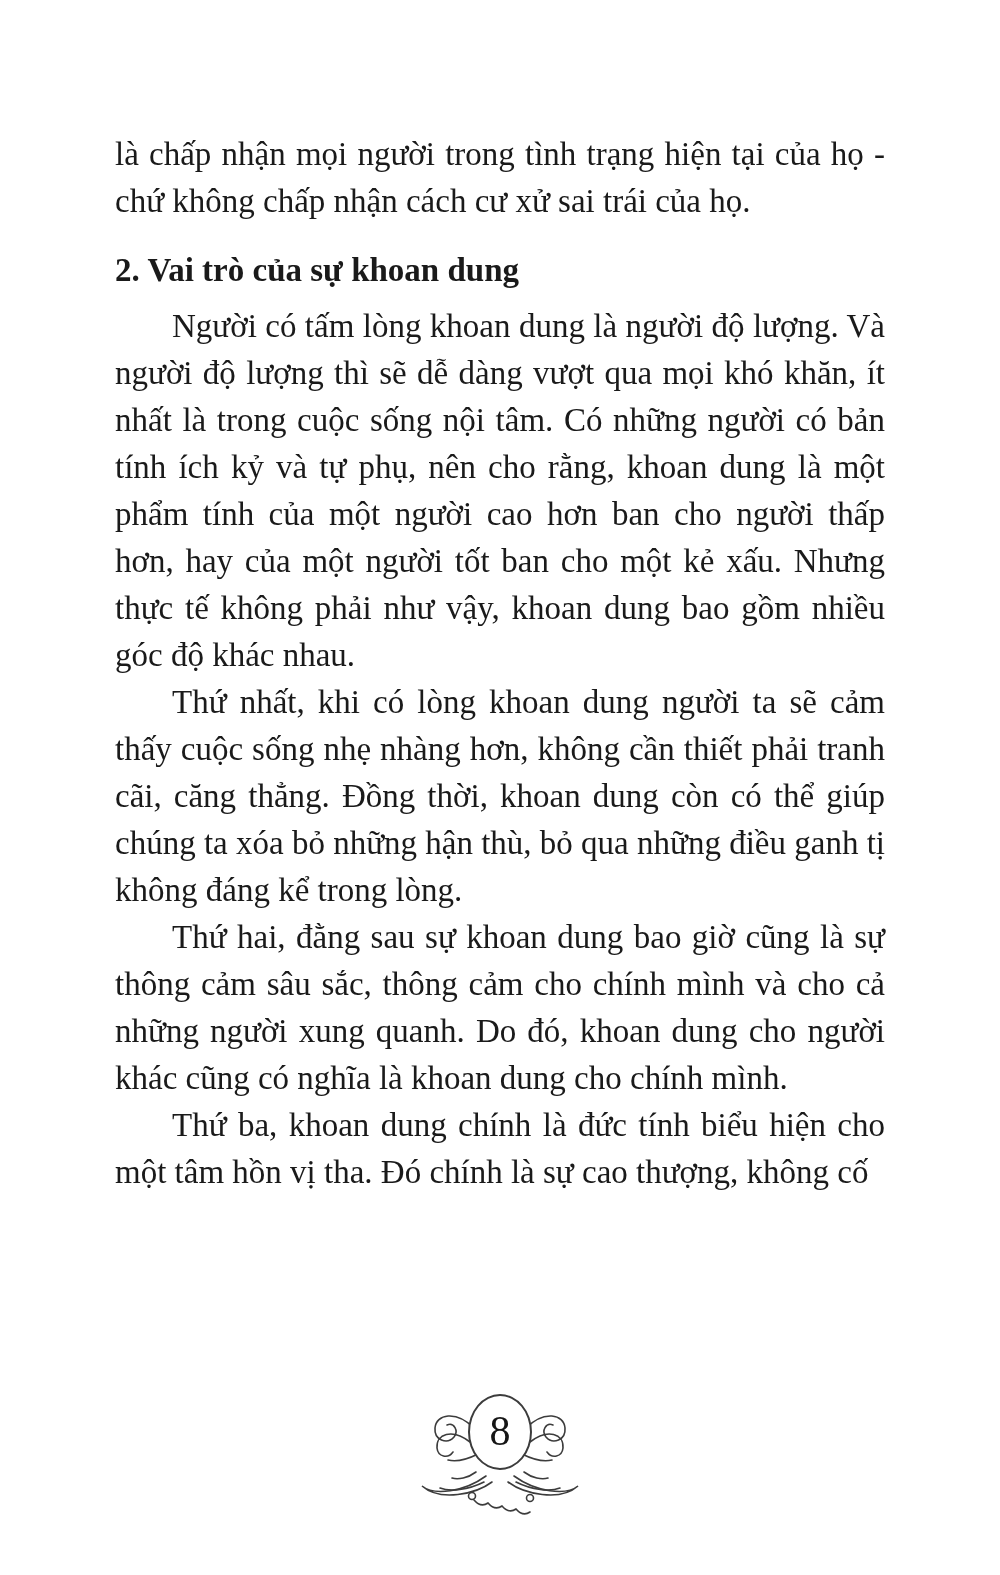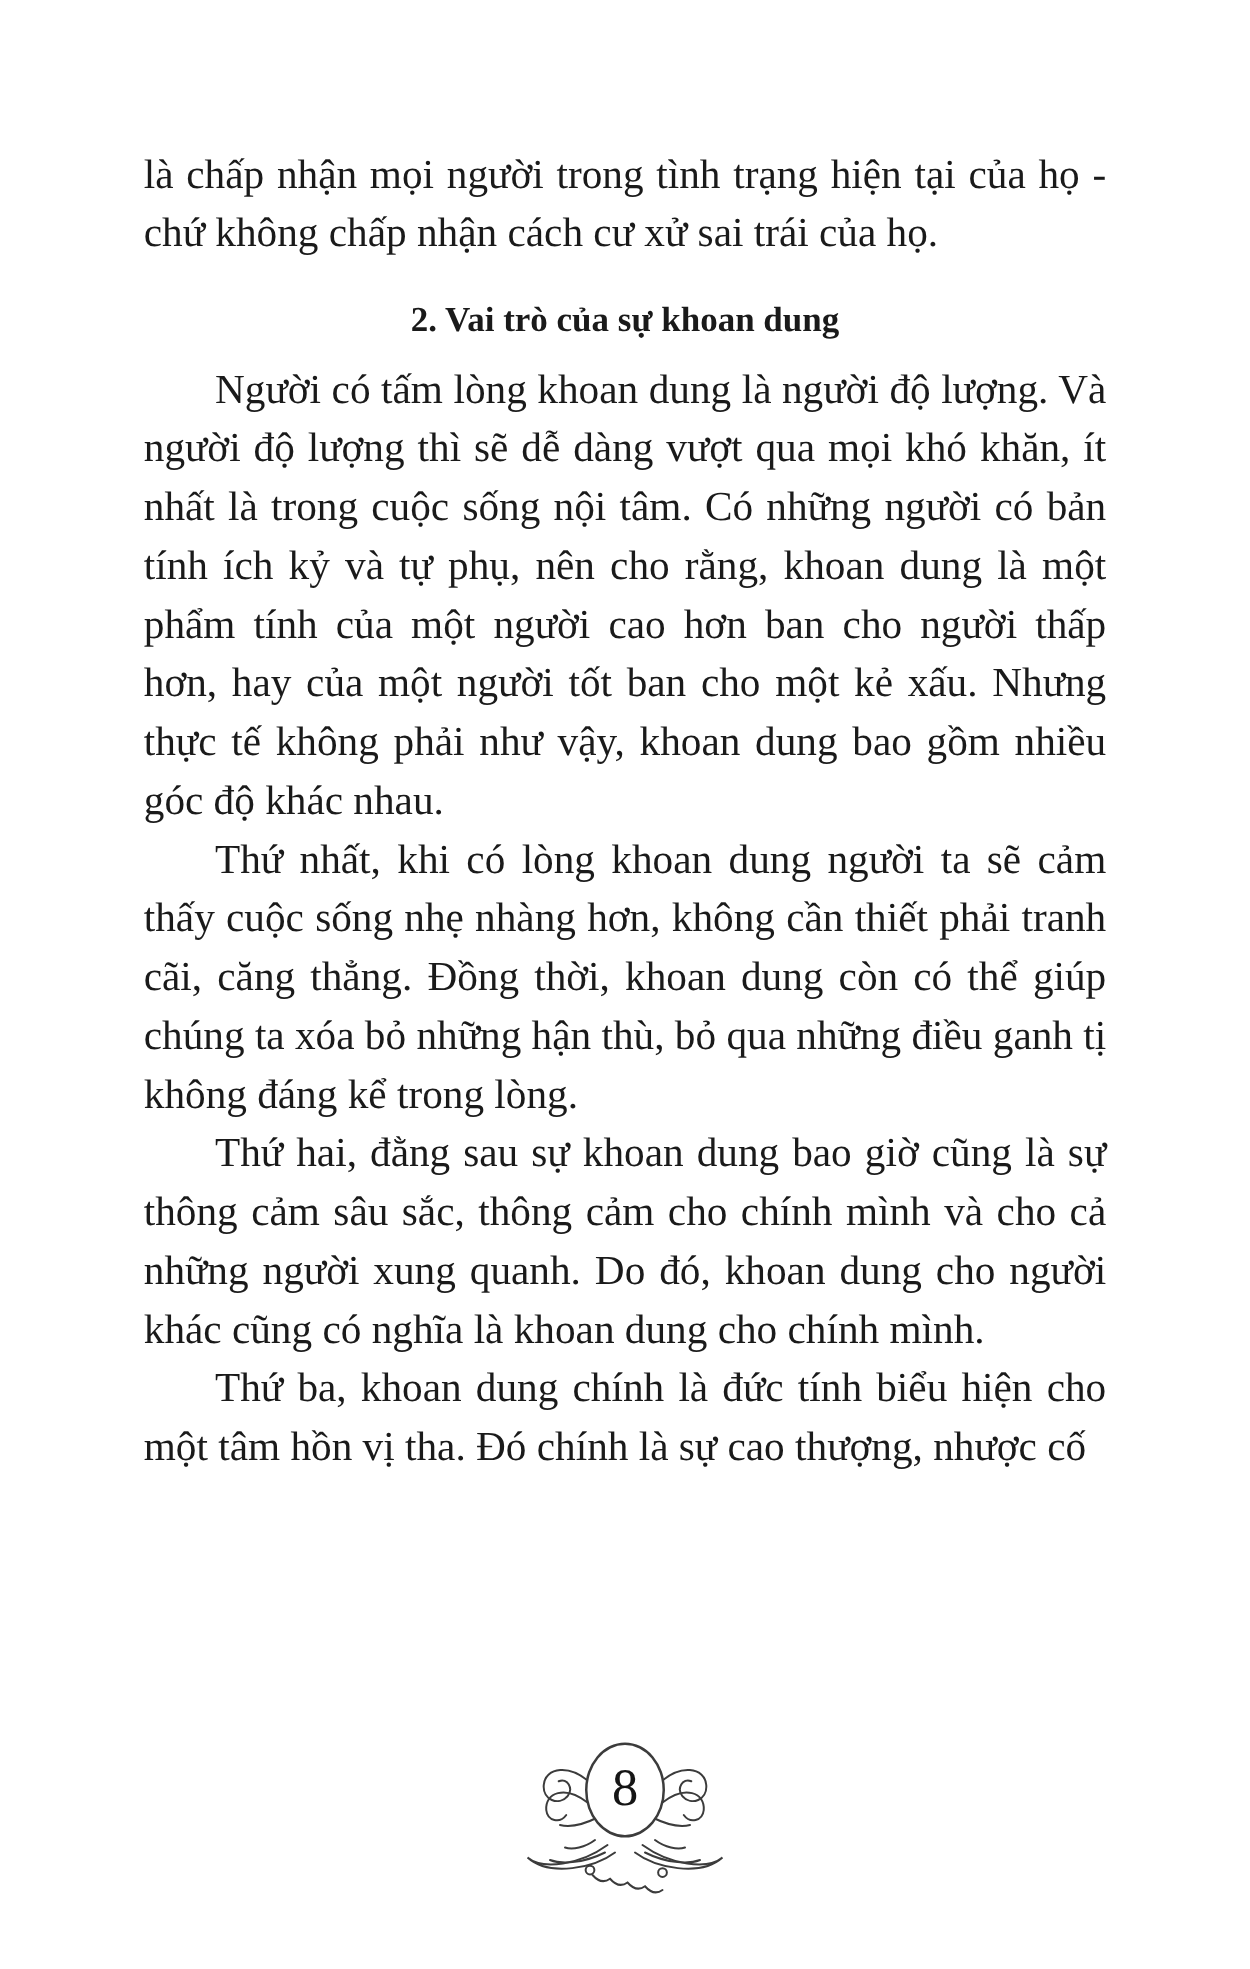--- a/index.html
+++ b/index.html
@@ -12,38 +12,38 @@
     width: 1000px;
     height: 1575px;
     background: #ffffff;
     overflow: hidden;
     font-family: "Liberation Serif", "DejaVu Serif", serif;
     color: #1a1a1a;
   }
   .text-block {
     position: absolute;
     left: 115px;
-    top: 117px;
+    top: 131px;
     width: 770px;
     font-size: 33px;
     line-height: 47px;
     text-align: justify;
     text-justify: inter-word;
   }
   .para {
     margin: 0;
     text-indent: 57px;
   }
   .para.no-indent {
     text-indent: 0;
   }
   .heading {
-    font-size: 28px;
+    font-size: 33px;
     font-weight: bold;
-    text-align: center;
+    text-align: left;
     text-indent: 0;
     margin: 22px 0 9px 0;
     line-height: 47px;
   }
   .footer {
     position: absolute;
     left: 0;
     top: 1388px;
     width: 1000px;
     display: flex;
@@ -86,21 +86,21 @@
 <div class="page">
 
   <div class="text-block">
     <p class="para no-indent">là chấp nhận mọi người trong tình trạng hiện tại của họ - chứ không chấp nhận cách cư xử sai trái của họ.</p>
 
     <h2 class="heading">2. Vai trò của sự khoan dung</h2>
 
     <p class="para">Người có tấm lòng khoan dung là người độ lượng. Và người độ lượng thì sẽ dễ dàng vượt qua mọi khó khăn, ít nhất là trong cuộc sống nội tâm. Có những người có bản tính ích kỷ và tự phụ, nên cho rằng, khoan dung là một phẩm tính của một người cao hơn ban cho người thấp hơn, hay của một người tốt ban cho một kẻ xấu. Nhưng thực tế không phải như vậy, khoan dung bao gồm nhiều góc độ khác nhau.</p>
     <p class="para">Thứ nhất, khi có lòng khoan dung người ta sẽ cảm thấy cuộc sống nhẹ nhàng hơn, không cần thiết phải tranh cãi, căng thẳng. Đồng thời, khoan dung còn có thể giúp chúng ta xóa bỏ những hận thù, bỏ qua những điều ganh tị không đáng kể trong lòng.</p>
     <p class="para">Thứ hai, đằng sau sự khoan dung bao giờ cũng là sự thông cảm sâu sắc, thông cảm cho chính mình và cho cả những người xung quanh. Do đó, khoan dung cho người khác cũng có nghĩa là khoan dung cho chính mình.</p>
-    <p class="para">Thứ ba, khoan dung chính là đức tính biểu hiện cho một tâm hồn vị tha. Đó chính là sự cao thượng, nhược cố</p>
+    <p class="para">Thứ ba, khoan dung chính là đức tính biểu hiện cho một tâm hồn vị tha. Đó chính là sự cao thượng, không cố</p>
   </div>
 
   <div class="footer">
     <div class="ornament-wrap">
       <svg class="ornament-svg" width="220" height="130" viewBox="0 0 220 130" fill="none" stroke="#3c3c3c" stroke-width="1.6" stroke-linecap="round">
 
         <path d="M84,40 C66,22 46,26 45,40 C44,52 57,57 64,49 C69,43 64,34 57,37"></path>
         <path d="M80,54 C62,40 46,46 47,60 C48,69 58,71 63,64"></path>
         <path d="M88,66 C76,72 66,74 58,72"></path>
 

